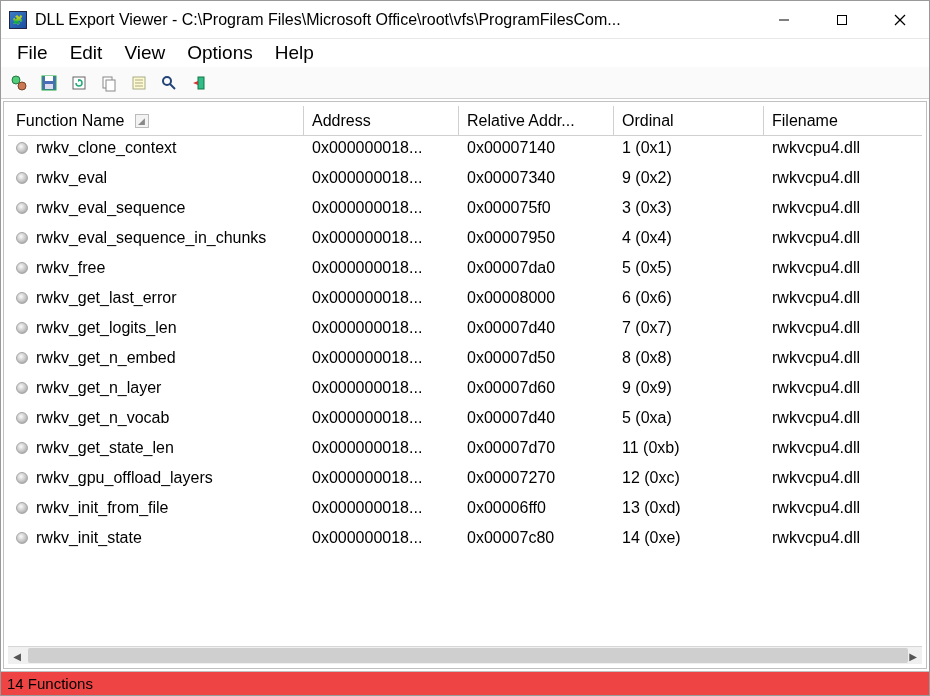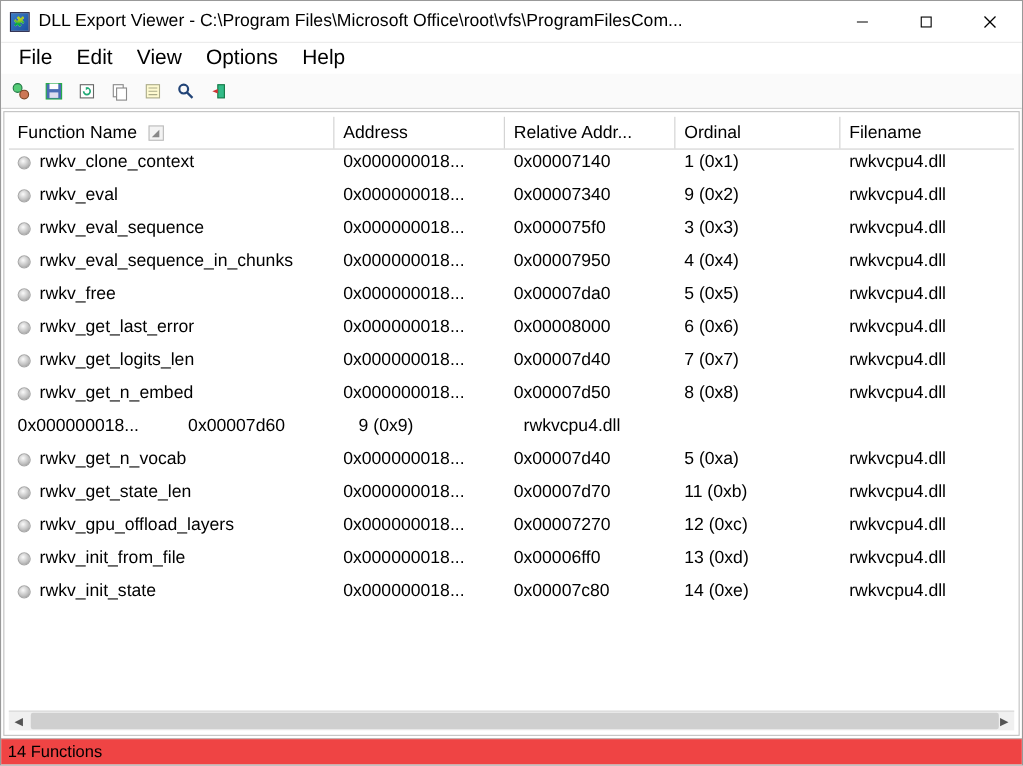--- a/index.html
+++ b/index.html
@@ -356,20 +356,24 @@
           <div class="cell fn">
             <span class="row-icon"></span>
             <span>rwkv_get_n_embed</span>
           </div>
           <div class="cell addr">0x000000018...</div>
           <div class="cell reladdr">0x00007d50</div>
           <div class="cell ord">8 (0x8)</div>
           <div class="cell file">rwkvcpu4.dll</div>
         </div>
         <div class="row">
+          <div class="cell fn">
+            <span class="row-icon"></span>
+            <span>rwkv_get_n_layer</span>
+          </div>
           <div class="cell addr">0x000000018...</div>
           <div class="cell reladdr">0x00007d60</div>
           <div class="cell ord">9 (0x9)</div>
           <div class="cell file">rwkvcpu4.dll</div>
         </div>
         <div class="row">
           <div class="cell fn">
             <span class="row-icon"></span>
             <span>rwkv_get_n_vocab</span>
           </div>

